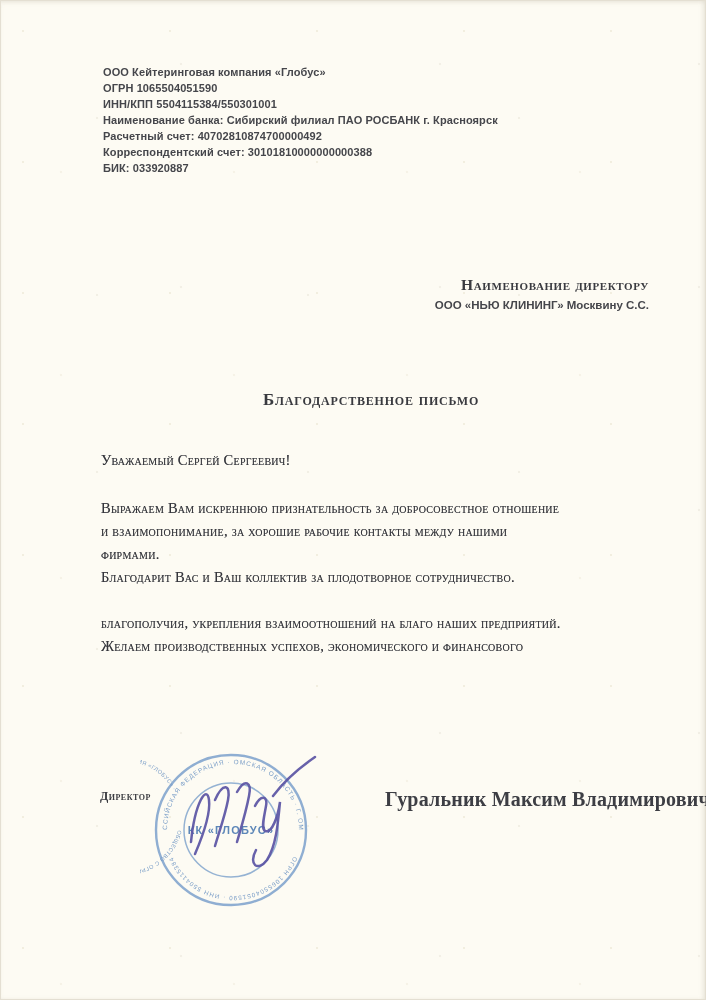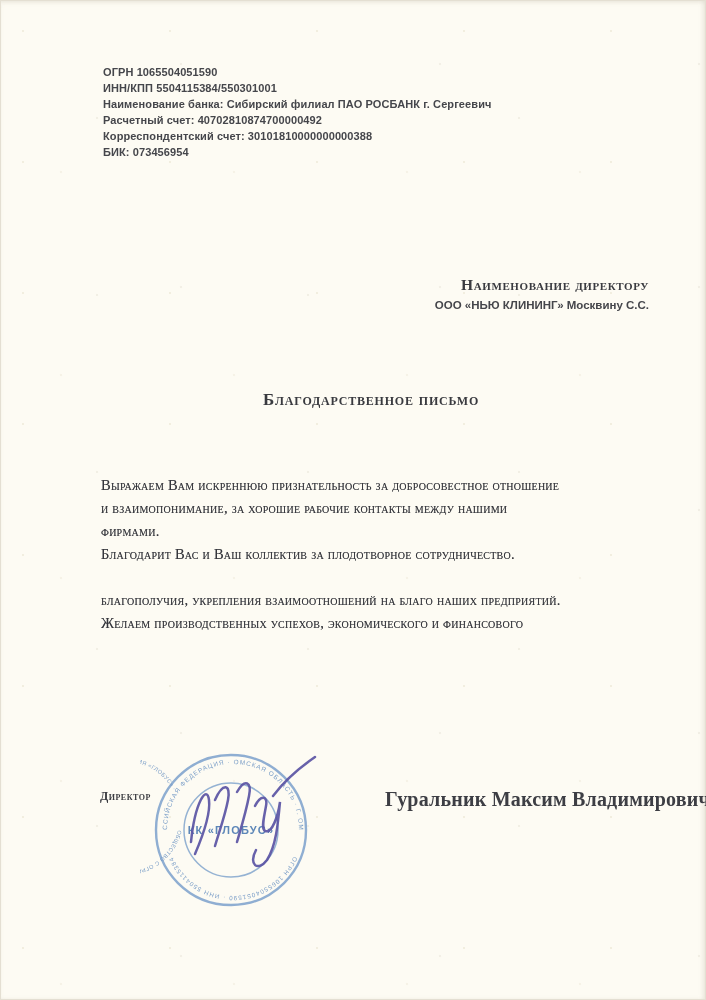--- a/index.html
+++ b/index.html
@@ -67,36 +67,38 @@
     position:absolute;left:140px;top:740px;width:190px;height:180px;
     filter:blur(.2px);
   }
 </style>
 </head>
 <body>
 
 <div class="page">
 
   <div class="header">
+    <div class="line">ООО Кейтеринговая компания «Глобус»</div>
     <div class="line">ОГРН 1065504051590</div>
     <div class="line">ИНН/КПП 5504115384/550301001</div>
-    <div class="line">Наименование банка: Сибирский филиал ПАО РОСБАНК г. Сергеевич</div>
+    <div class="line">Наименование банка: Сибирский филиал ПАО РОСБАНК г. Красноярск</div>
     <div class="line">Расчетный счет: 40702810874700000492</div>
     <div class="line">Корреспондентский счет: 30101810000000000388</div>
-    <div class="line">БИК: 073456954</div>
+    <div class="line">БИК: 033920887</div>
   </div>
 
   <div class="addressee">
     <div class="addressee-line1">Наименование директору</div>
     <div class="addressee-line2">ООО «НЬЮ КЛИНИНГ» Москвину С.С.</div>
   </div>
 
   <div class="doc-title">Благодарственное письмо</div>
 
   <div class="body-text">
+    <div class="line salutation">Уважаемый Сергей Сергеевич!</div>
 
     <p class="par gap-b">
       <span class="line" style="display:block">Выражаем Вам искреннюю признательность за добросовестное отношение</span>
       <span class="line" style="display:block">и взаимопонимание, за хорошие рабочие контакты между нашими</span>
       <span class="line" style="display:block">фирмами.</span>
     </p>
 
     <p class="par">
       <span class="line">Благодарит Вас и Ваш коллектив за плодотворное сотрудничество.</span>
     </p>

